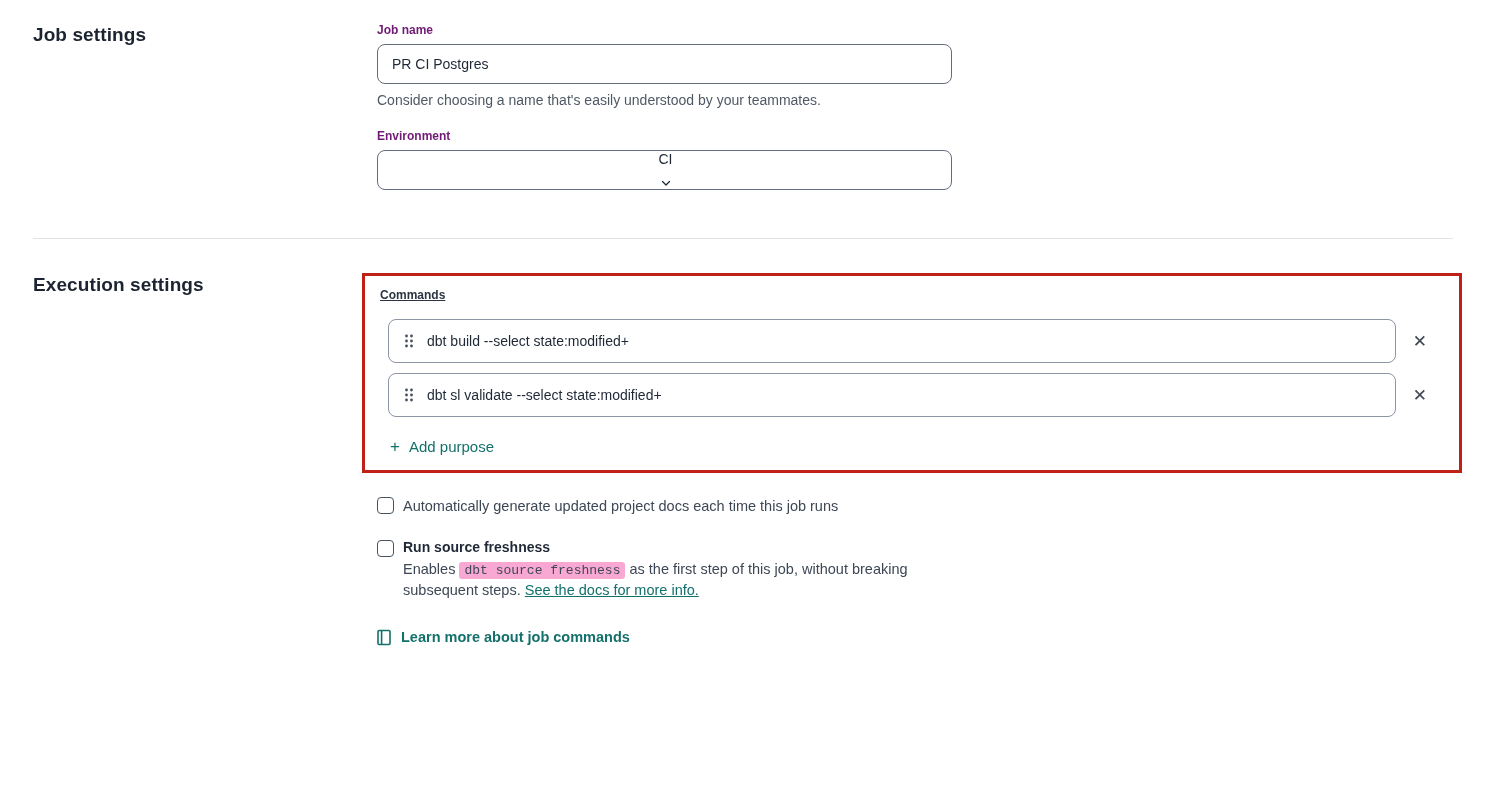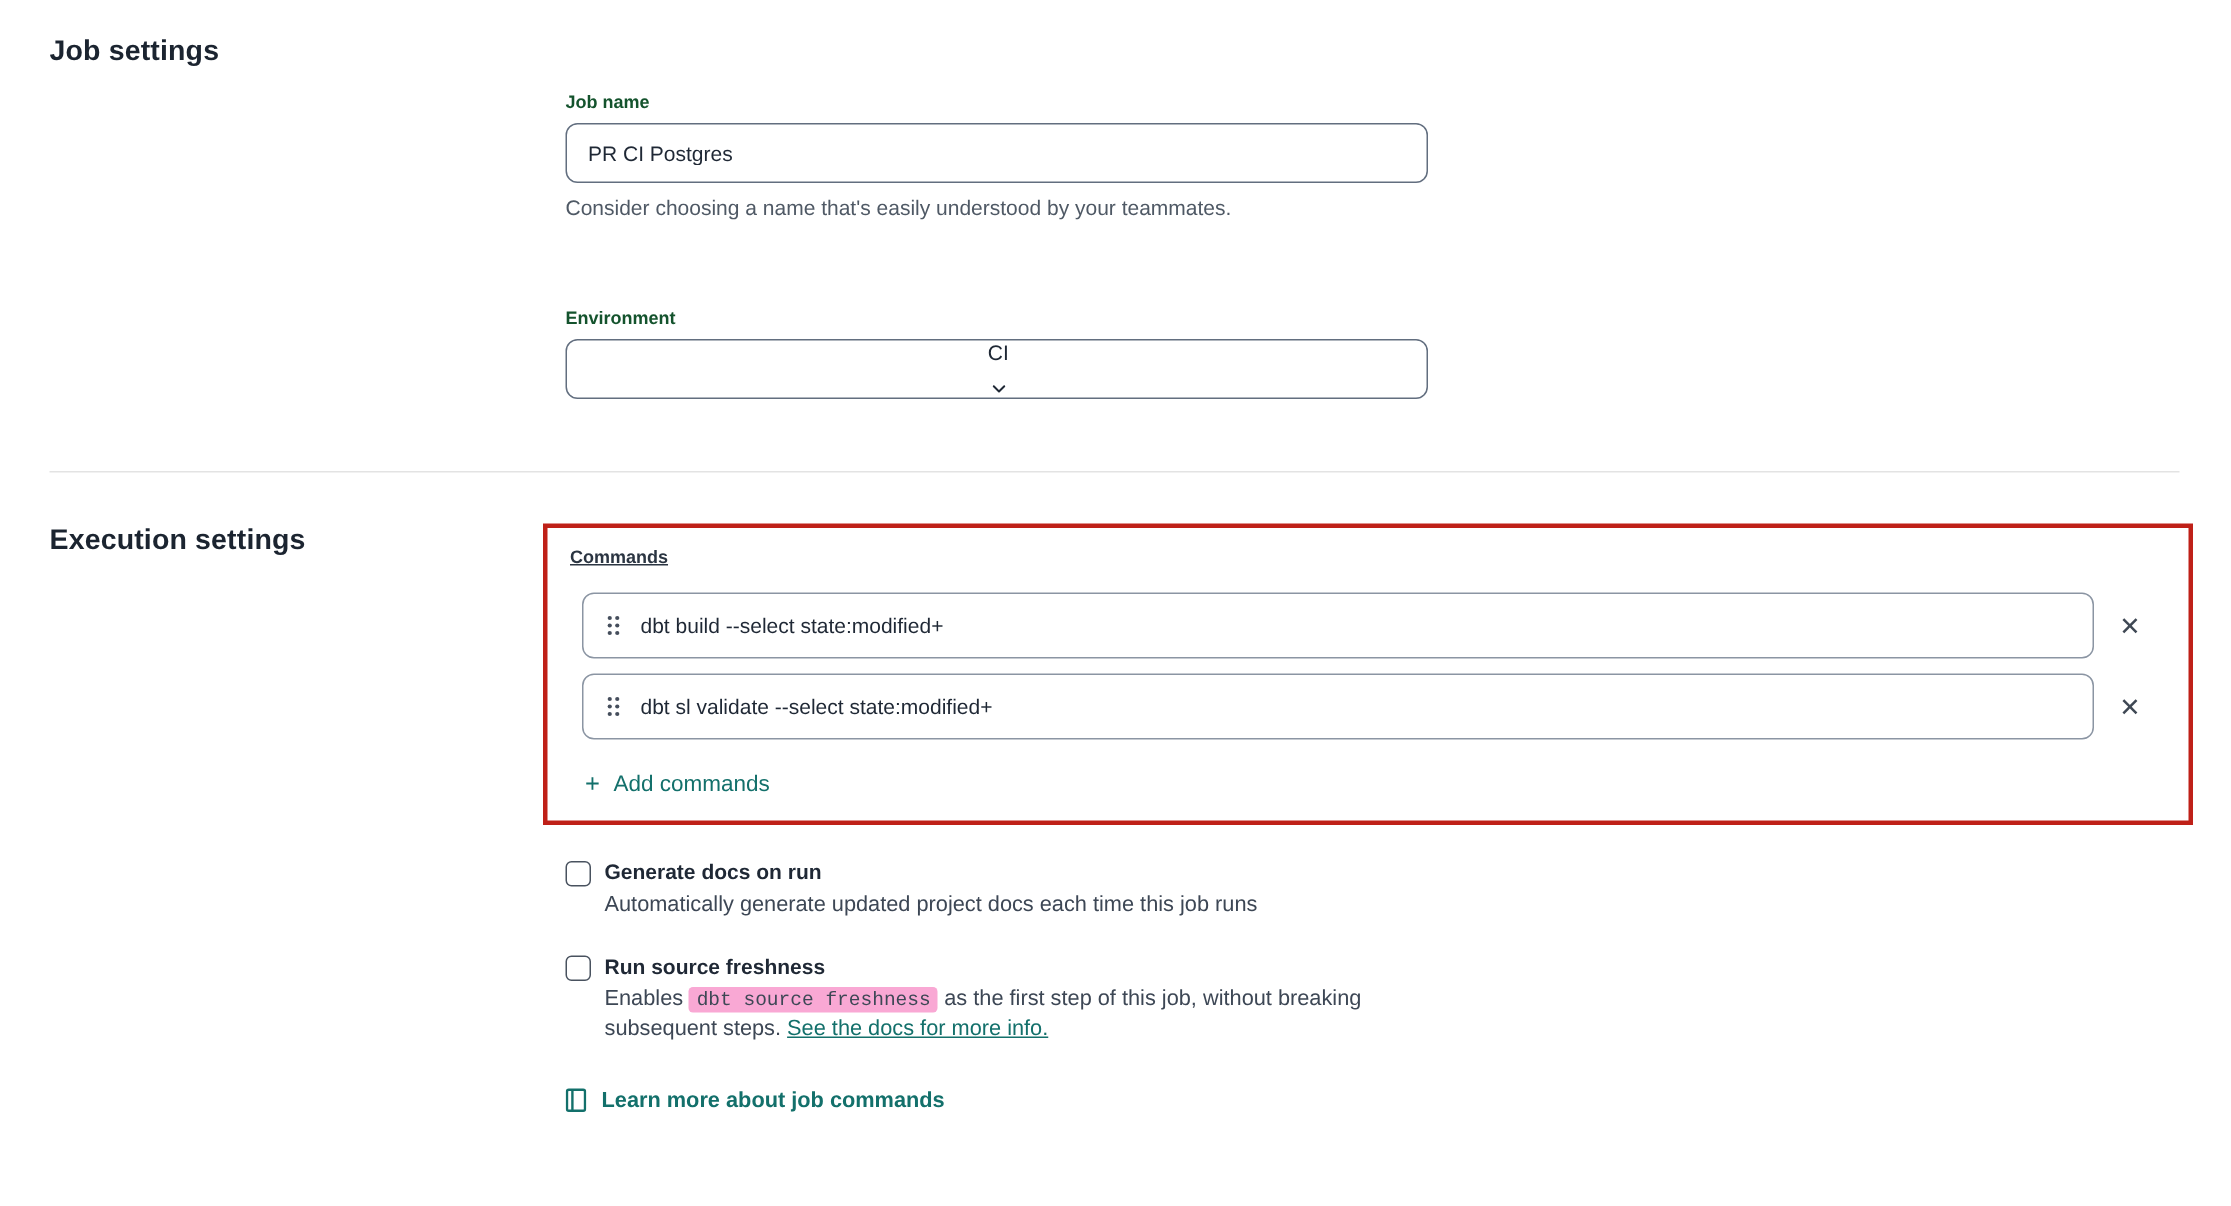--- a/index.html
+++ b/index.html
@@ -22,21 +22,21 @@
 
   .divider {
     border: none; border-top: 1px solid #e3e3e3;
     margin-left: 0; width: 1420px; height: 0;
   }
   .divider-1 { margin-top: 48px; margin-bottom: 34px; }
 
   .field { width: 575px; margin-bottom: 21px; }
   .field:last-child { margin-bottom: 0; }
   .field-label-row { display: flex; justify-content: space-between; margin-bottom: 7px; }
-  .field-label { font-size: 12px; font-weight: 700; color: #14532d; margin-top: 38px; }
+  .field-label { font-size: 12px; font-weight: 700; color: #701a75; }
   .optional-label { font-size: 12px; font-weight: 700; color: #3f4854; }
   .text-input {
     width: 575px; height: 40px;
     border: 1px solid #626e7f; border-radius: 8px;
     padding: 0 14px; font-size: 14px; color: #1f2835;
     font-family: "Liberation Sans", sans-serif;
     background: #fff; outline: none; display: block;
   }
   .helper-text { font-size: 14px; color: #4f5965; margin-top: 8px; }
 
@@ -182,28 +182,27 @@
             </span>
             <input class="command-input" type="text" value="dbt sl validate --select state:modified+" style="">
           </div>
           <button class="remove-btn">
             <span>✕</span>
           </button>
         </div>
 
         <button class="add-command">
           <span class="plus-icon">+</span>
-          <span>Add commands</span>
+          <span>Add purpose</span>
         </button>
       </div>
 
       <div class="checkbox-group">
         <div class="checkbox"></div>
         <div class="checkbox-texts">
-          <span class="checkbox-label">Generate docs on run</span>
           <div class="checkbox-desc">Automatically generate updated project docs each time this job runs</div>
         </div>
       </div>
 
       <div class="checkbox-group">
         <div class="checkbox"></div>
         <div class="checkbox-texts">
           <span class="checkbox-label">Run source freshness</span>
           <div class="checkbox-desc"><span>Enables </span><code class="code-chip">dbt source freshness</code><span> as the first step of this job, without breaking subsequent steps. </span><a class="doc-link">See the docs for more info.</a></div>
         </div>

